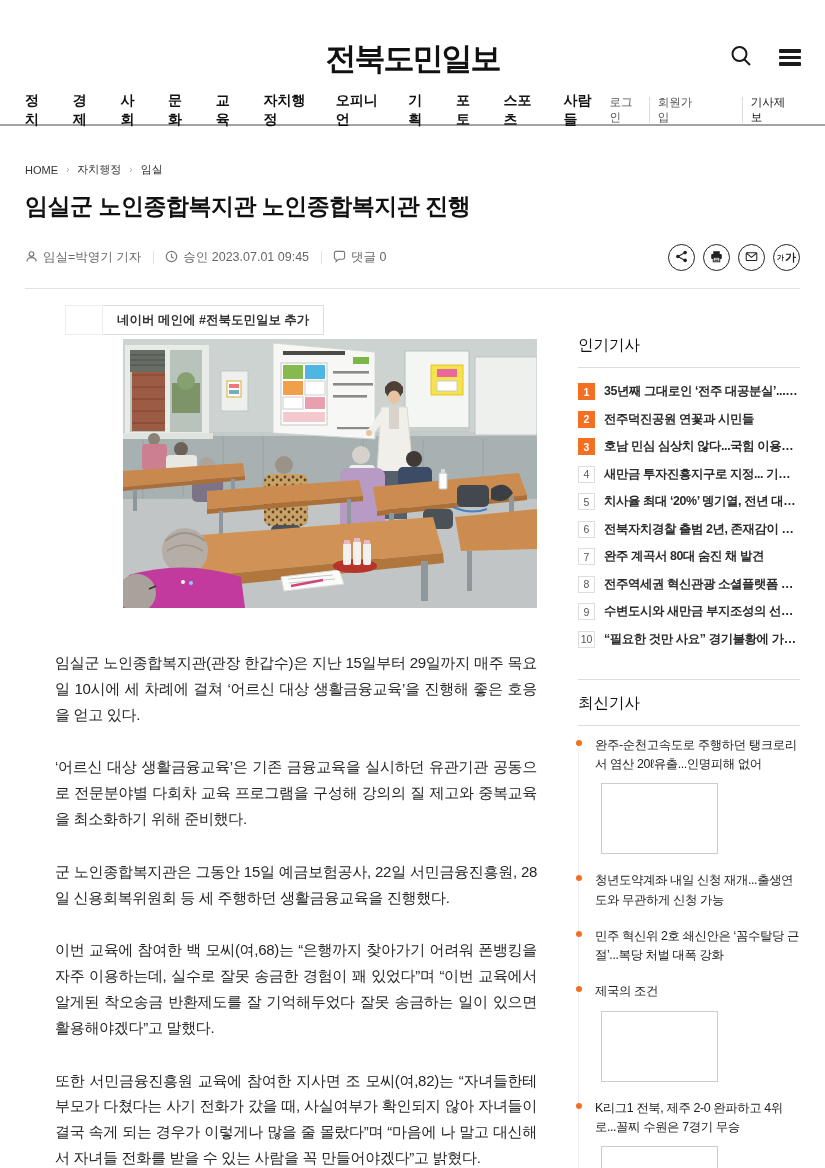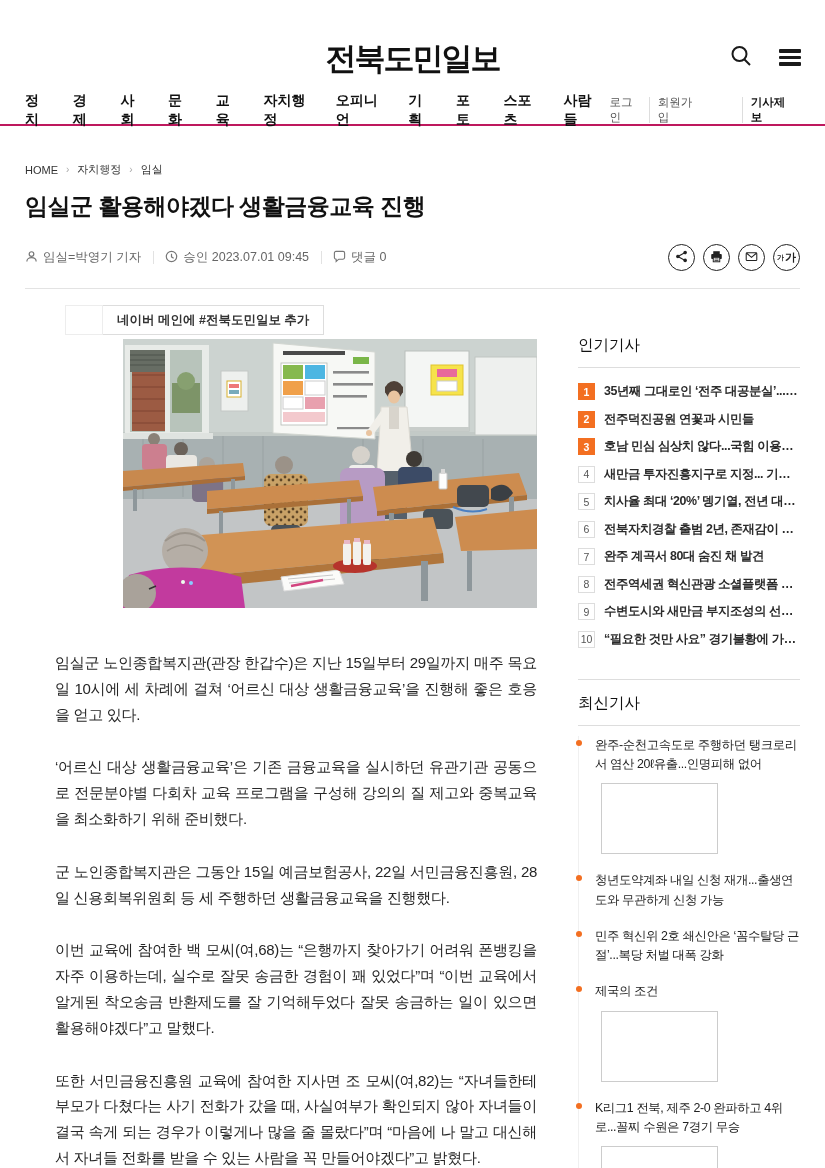--- a/index.html
+++ b/index.html
@@ -11,27 +11,27 @@
   .header{position:relative;height:96px;}
   .logo{position:absolute;left:0;right:0;top:38px;text-align:center;
         font-size:31px;font-weight:bold;letter-spacing:-2px;color:#111;}
   .header-icons{position:absolute;right:24px;top:44px;display:flex;gap:26px;align-items:center;}
   .icon-btn{background:none;border:none;padding:0;cursor:pointer;display:block;}
   .hamburger{width:22px;height:17px;display:flex;flex-direction:column;justify-content:space-between;}
   .hamburger span{display:block;height:3.6px;background:#1a1a1a;border-radius:1px;}
 
   
   .nav{display:flex;justify-content:space-between;align-items:center;
-       padding:0 25px 0 25px;height:30px;border-bottom:2px solid #be185d;}
+       padding:0 25px 0 25px;height:30px;border-bottom:2px solid #a3a3a3;}
   .nav-list{display:flex;gap:23px;list-style:none;margin:0;padding:0;}
   .nav-list li a{font-size:14px;font-weight:bold;color:#111;text-decoration:none;}
   .nav-util{display:flex;align-items:center;gap:0;list-style:none;margin:0;padding:0;}
   .nav-util li{font-size:11.5px;color:#555;padding:0 9px;position:relative;cursor:pointer;}
   .nav-util li + li::before{content:"";position:absolute;left:0;top:2px;bottom:2px;border-left:1px solid #ddd;}
-  .nav-util li.strong{font-weight:bold;color:#111;margin-left:35px;}
+  .nav-util li.strong{font-weight:normal;color:#111;margin-left:35px;}
 
   
   .content-wrap{padding:0 25px;}
   .breadcrumb{margin-top:36px;font-size:11px;color:#333;display:flex;align-items:center;gap:8px;}
   .breadcrumb .sep{color:#aaa;font-size:10px;}
   .breadcrumb a{color:#333;text-decoration:none;}
   .article-title{margin:14px 0 0 0;font-size:23px;font-weight:bold;color:#111;letter-spacing:-0.5px;}
   .meta-row{margin-top:22px;display:flex;align-items:center;justify-content:space-between;}
   .meta-left{display:flex;align-items:center;font-size:12.5px;color:#666;}
   .meta-item{display:flex;align-items:center;gap:5px;padding:0 12px;position:relative;}
@@ -133,21 +133,21 @@
   <div class="content-wrap">
 
     <div class="breadcrumb">
       <a>HOME</a>
       <span class="sep">›</span>
       <a>자치행정</a>
       <span class="sep">›</span>
       <a>임실</a>
     </div>
 
-    <h1 class="article-title">임실군 활용해야겠다 생활금융교육 진행</h1>
+    <h1 class="article-title">임실군 노인종합복지관 노인종합복지관 진행</h1>
 
     <div class="meta-row">
       <div class="meta-left">
         <span class="meta-item">
           <span>
             <svg width="13" height="13" viewBox="0 0 14 14" fill="none">
               <circle cx="7" cy="4.4" r="2.5" stroke="#777" stroke-width="1.3"></circle>
               <path d="M2 12.5c0-2.7 2.2-4.2 5-4.2s5 1.5 5 4.2" stroke="#777" stroke-width="1.3"></path>
             </svg>
           </span>

